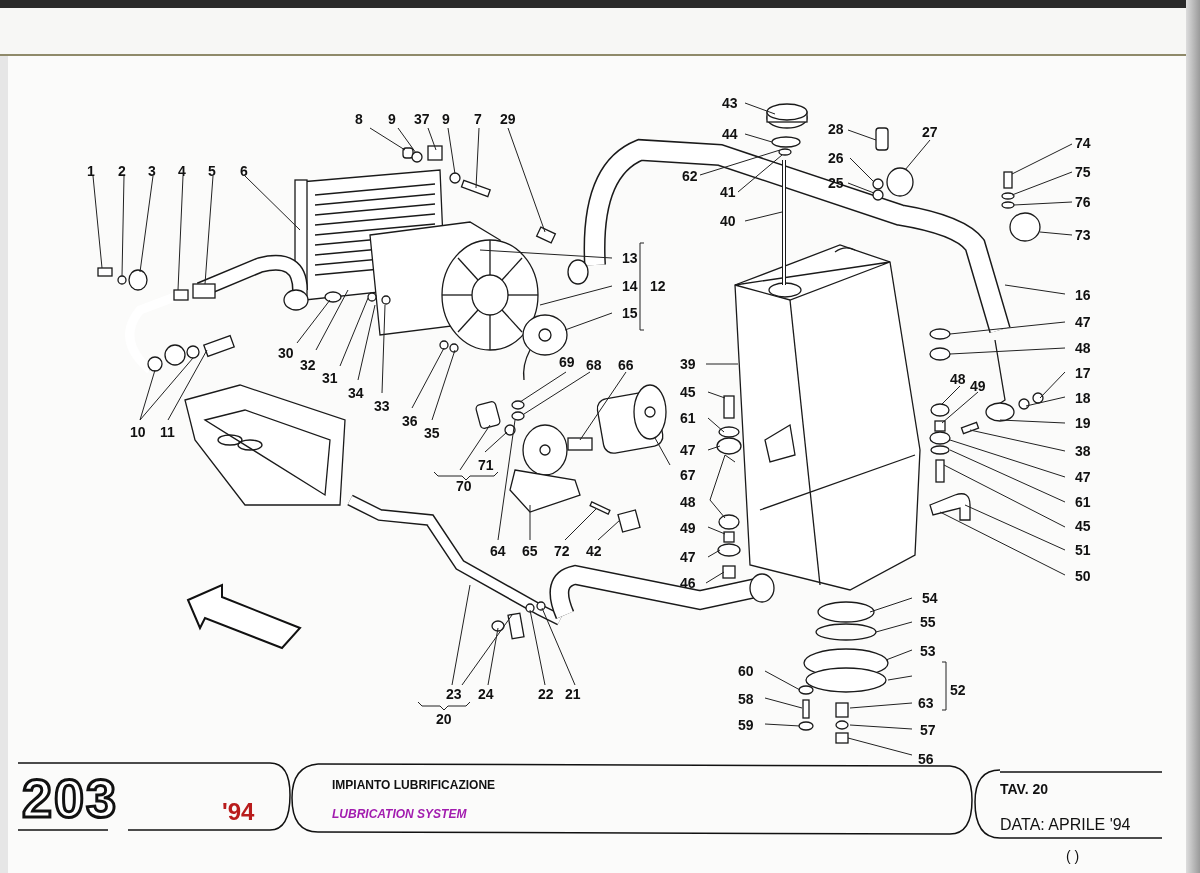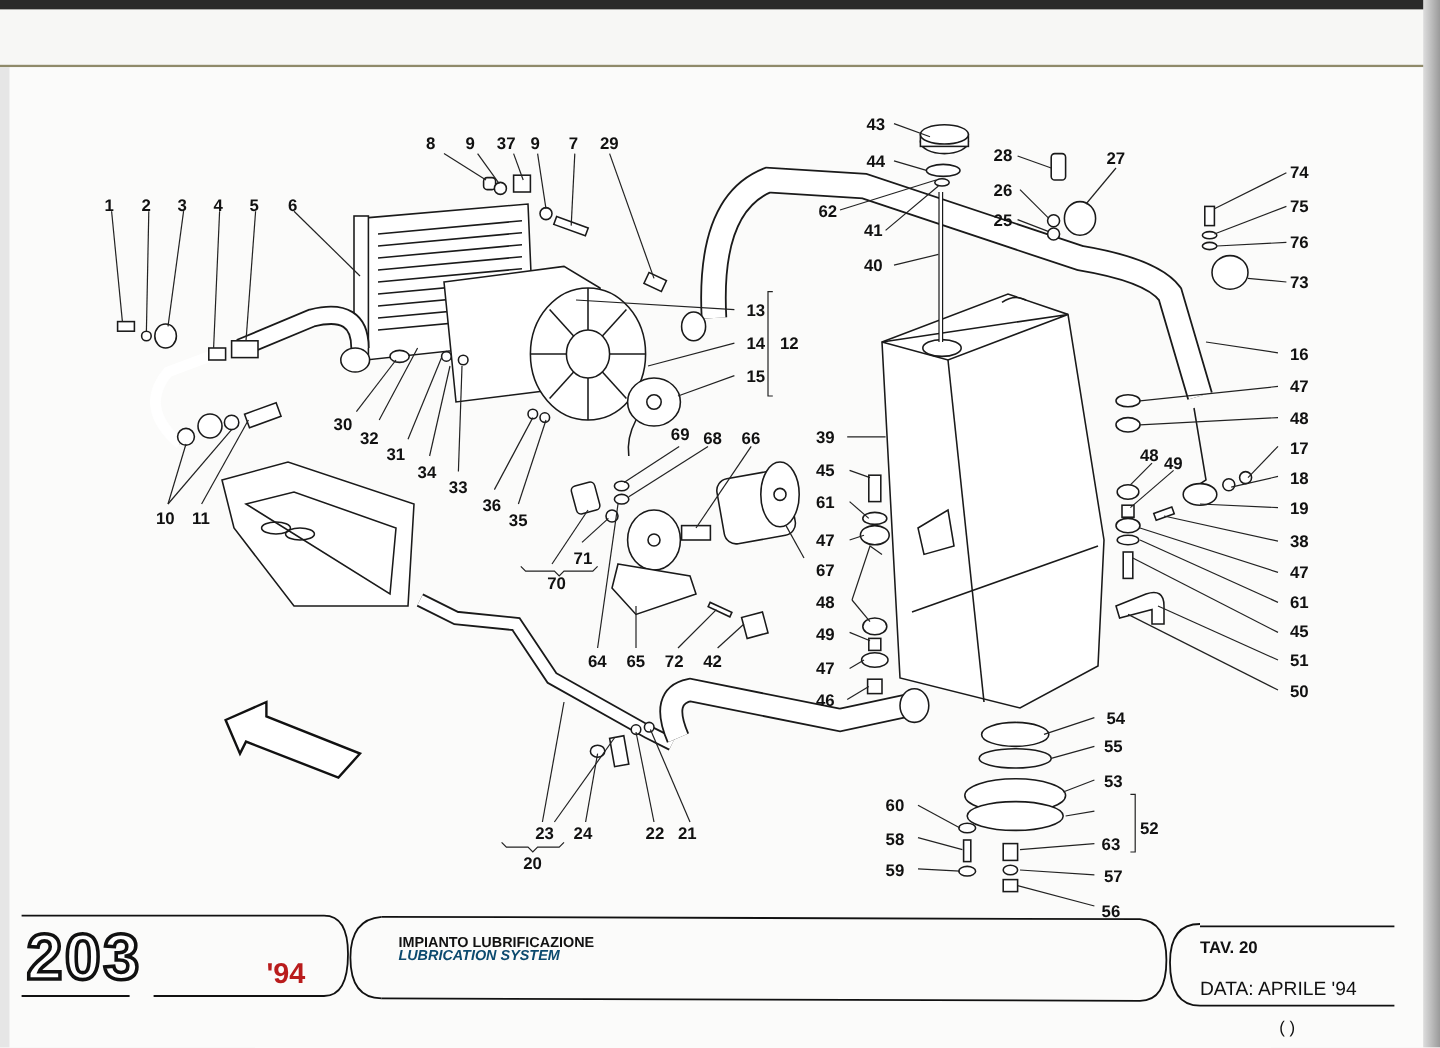--- a/index.html
+++ b/index.html
@@ -10,21 +10,21 @@
   .leftedge{position:absolute;left:0;top:56px;width:8px;height:817px;background:#e6e6e6;}
   .rightedge{position:absolute;right:0;top:0;width:14px;height:873px;background:linear-gradient(90deg,#ddd,#9a9a9a);}
   svg.diagram{position:absolute;left:0;top:0;}
   .lbl{font-family:"Liberation Sans",sans-serif;font-weight:bold;font-size:14px;fill:#111;}
   .part{fill:none;stroke:#1a1a1a;stroke-width:1.3;}
   .partf{fill:#fff;stroke:#1a1a1a;stroke-width:1.3;}
   .lead{stroke:#222;stroke-width:1;fill:none;}
   .logo{position:absolute;left:22px;top:768px;font-family:"Liberation Sans",sans-serif;font-weight:bold;font-size:54px;letter-spacing:2px;color:#fff;-webkit-text-stroke:3px #111;line-height:60px;}
   .year{position:absolute;left:222px;top:798px;font-weight:bold;font-size:24px;color:#b91c1c;}
   .t-it{position:absolute;left:332px;top:778px;font-weight:bold;font-size:12px;color:#111;}
-  .t-en{position:absolute;left:332px;top:789px;font-weight:bold;font-style:italic;font-size:12px;color:#0c4a6e;}
+  .t-en{position:absolute;left:332px;top:807px;font-weight:bold;font-style:italic;font-size:12px;color:#a21caf;}
   .tav{position:absolute;left:1000px;top:781px;font-weight:bold;font-size:14px;color:#111;}
   .data{position:absolute;left:1000px;top:816px;font-size:16px;color:#111;}
   .pagemark{position:absolute;left:1066px;top:848px;font-size:14px;color:#111;}
 </style>
 </head>
 <body>
 
 <div class="topband"></div>
 <div class="paper-top"></div>
 <div class="leftedge"></div>

